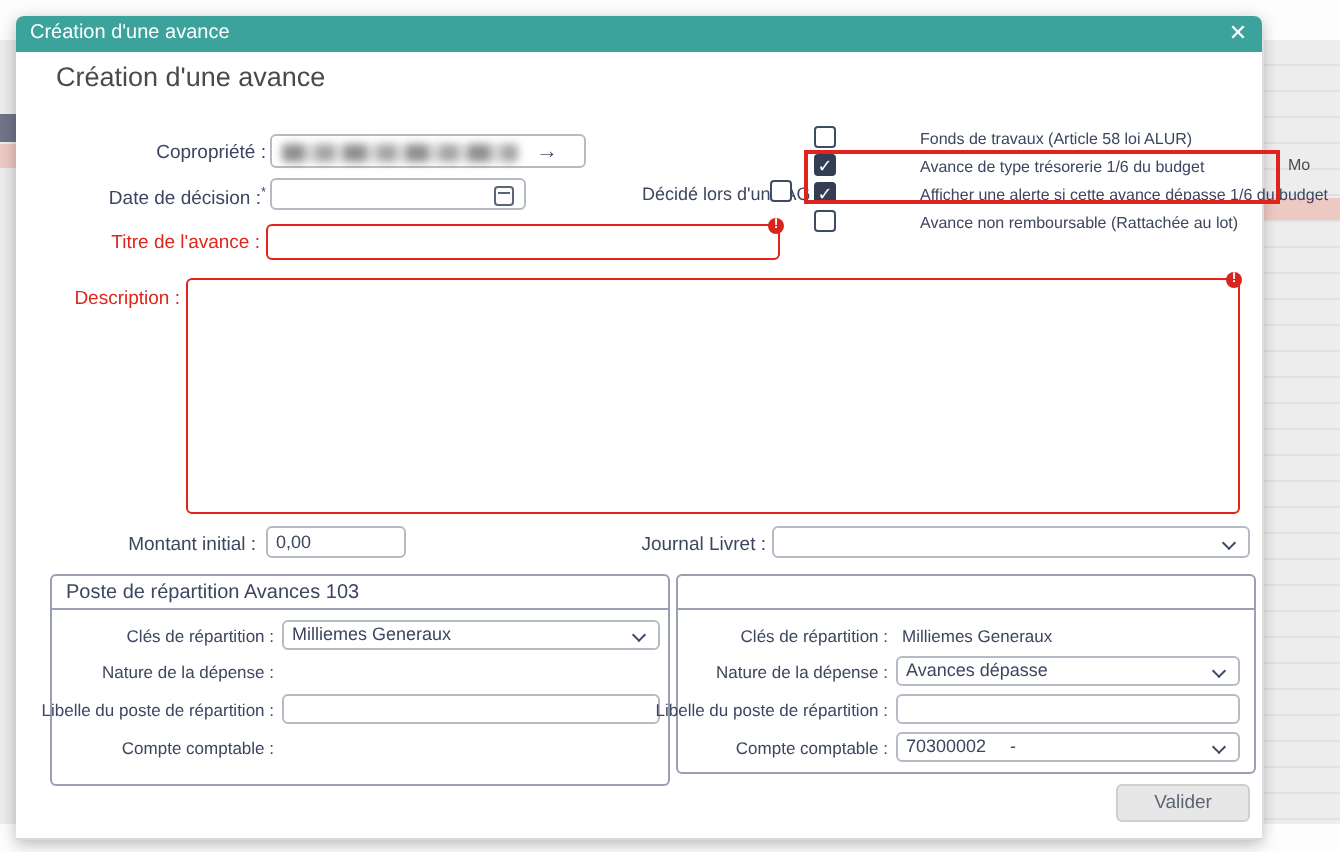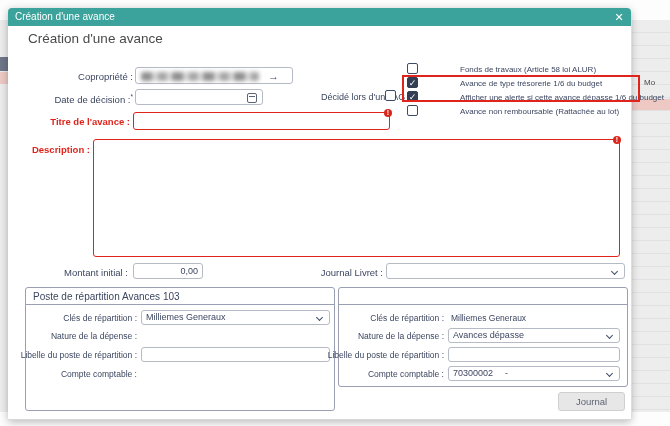--- a/index.html
+++ b/index.html
@@ -16,21 +16,21 @@
 
   
   .dialog { left:8px; top:8px; width:623px; height:412px; background:#fff; border-radius:4px 4px 0 0;
             box-shadow:0 2px 8px rgba(0,0,0,.28); border-bottom:1px solid #d9d9d9; }
   .titlebar { left:8px; top:8px; width:623px; height:18px; background:#3ba39b; border-radius:4px 4px 0 0;
               color:#fff; font-size:10px; line-height:18px; padding-left:7px; }
   .close-x { left:608px; top:8px; width:22px; height:18px; color:#fff; font-size:11px; line-height:18px; text-align:center; cursor:pointer; }
   .heading { left:28px; top:31px; font-size:13.5px; color:#4a4a4a; }
 
   .lbl { color:#3c4660; font-size:9.5px; text-align:right; white-space:nowrap; }
-  .lbl.red, .red-t { color:#e0241b;font-weight:bold; }
+  .lbl.red, .red-t { color:#e0241b; }
   .lbl sup { font-size:6.5px; }
 
   .field { background:#fff; border:1px solid #b6bac4; border-radius:3px; font-size:9px; color:#3c4660; }
   .field.redb { border-color:#e0241b; }
 
   .blurred { left:5px; top:4px; width:118px; height:9px; border-radius:2px;
              background:repeating-linear-gradient(90deg,#8f8f8f 0 11px,#d6d6d6 11px 17px,#a5a5a5 17px 26px,#dcdcdc 26px 31px);
              filter:blur(2px); }
   .goto-arrow { right:13px; top:0px; color:#44506b; font-size:11px; line-height:16px; }
 
@@ -59,21 +59,21 @@
   .plbl { font-size:8.5px; color:#3c4660; text-align:right; white-space:nowrap; }
   .pfield { height:15px; line-height:13px; padding-left:4px; }
   .pfield .chev { top:4px; }
   .ptext { font-size:8.5px; color:#3c4660; white-space:nowrap; }
   .hl-bg { position:absolute; left:1px; top:0px; width:56px; height:17px; background:#ffe634; z-index:0; }
   .pv { position:relative; z-index:1; }
   .psuffix { position:relative; z-index:1; margin-left:12px; }
 
   .inp { font-family:"Liberation Sans", sans-serif; font-size:9px; color:#3c4660; border:none; outline:none;
          background:transparent; width:100%; height:100%; padding:0 4px; }
-  .inp.num { text-align:right; }
+  .inp.num { }
 
   .btn { background:#e7e7e7; border:1px solid #cfcfcf; border-radius:3px; color:#5d6473; font-size:9.5px;
          text-align:center; line-height:17px; cursor:pointer; }
 </style>
 </head>
 <body>
 
 <div class="stage">
 
   <div class="abs strip" style="left:0;top:20px;width:8px;height:392px"></div>
@@ -123,21 +123,21 @@
 
   <div class="abs lbl" style="left:20px;top:267px;width:108px">Montant initial :</div>
   <div class="abs field" style="left:133px;top:263px;width:70px;height:16px">
     <input class="inp num" value="0,00" style="">
   </div>
   <div class="abs lbl" style="left:280px;top:267px;width:103px">Journal Livret :</div>
   <div class="abs field dropdown" style="left:386px;top:263px;width:239px;height:16px">
     <div class="chev"></div>
   </div>
 
-  <div class="abs panel" style="left:25px;top:287px;width:310px;height:124px">
+  <div class="abs panel" style="left:25px;top:287px;width:310px;height:106px">
     <div class="abs panel-title">Poste de répartition Avances 103</div>
     <div class="abs panel-sep"></div>
     <div class="abs plbl" style="right:197px;top:25px">Clés de répartition :</div>
     <div class="abs field pfield dropdown" style="left:115px;top:22px;width:189px">
       <span>Milliemes Generaux</span>
       <div class="chev"></div>
     </div>
     <div class="abs plbl" style="right:197px;top:43px">Nature de la dépense :</div>
     <div class="abs plbl" style="right:197px;top:62px">Libelle du poste de répartition :</div>
     <div class="abs field pfield" style="left:115px;top:59px;width:189px">
@@ -159,15 +159,15 @@
     <div class="abs field pfield" style="left:109px;top:59px;width:172px">
       <input class="inp" style="">
     </div>
     <div class="abs plbl" style="right:183px;top:81px">Compte comptable :</div>
     <div class="abs field pfield dropdown" style="left:109px;top:78px;width:172px">
       <span class="pv">70300002</span><span class="psuffix">-</span>
       <div class="chev"></div>
     </div>
   </div>
 
-  <div class="abs btn" style="left:558px;top:392px;width:67px;height:19px">Journal</div>
+  <div class="abs btn" style="left:558px;top:392px;width:67px;height:19px">Valider</div>
 
 </div>
 
 </body></html>

